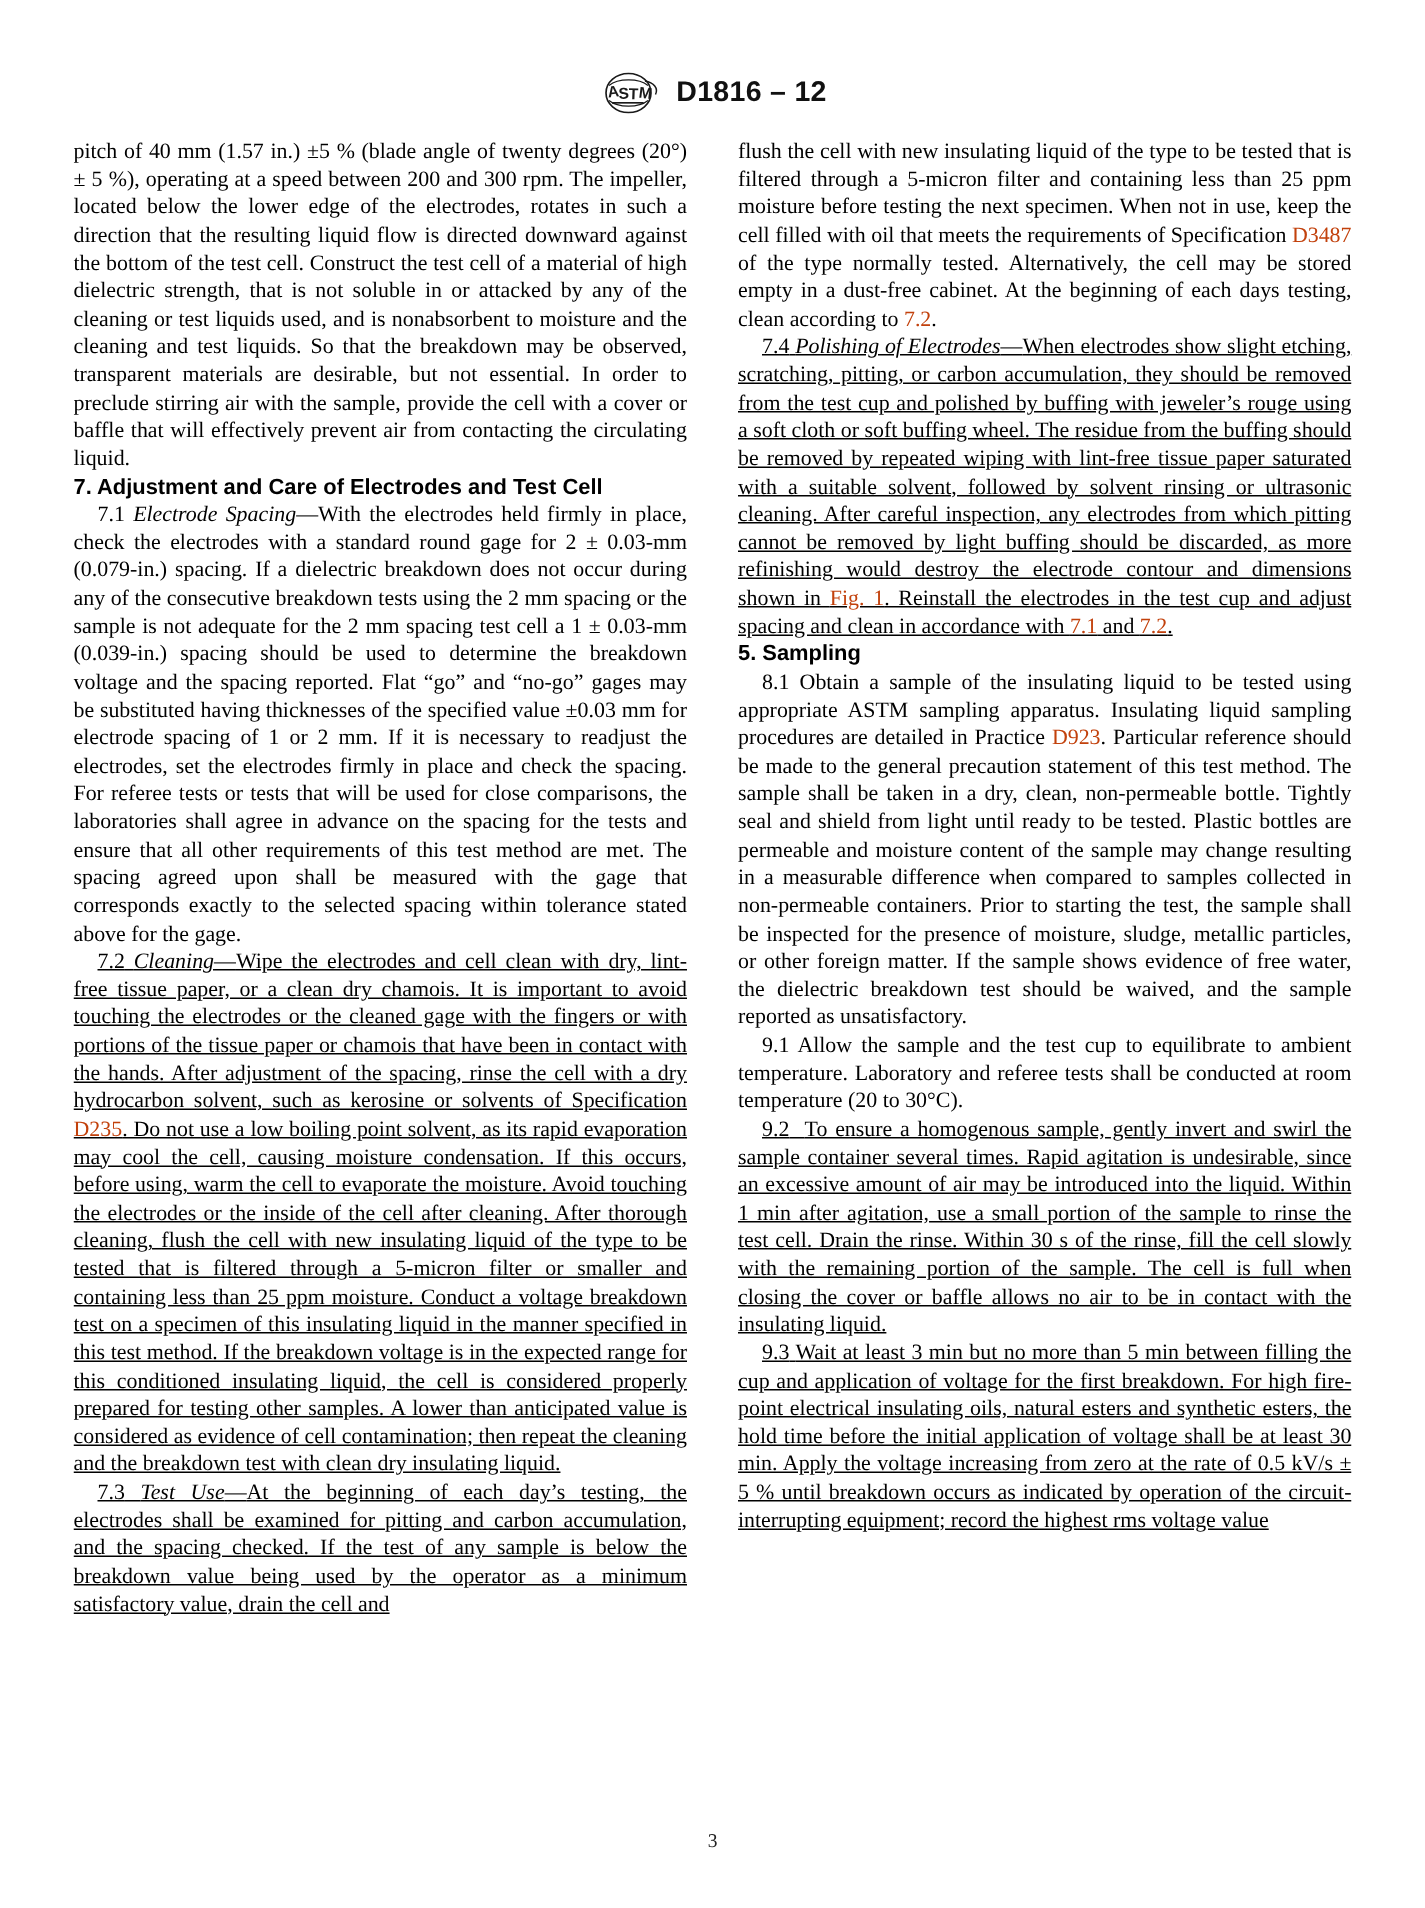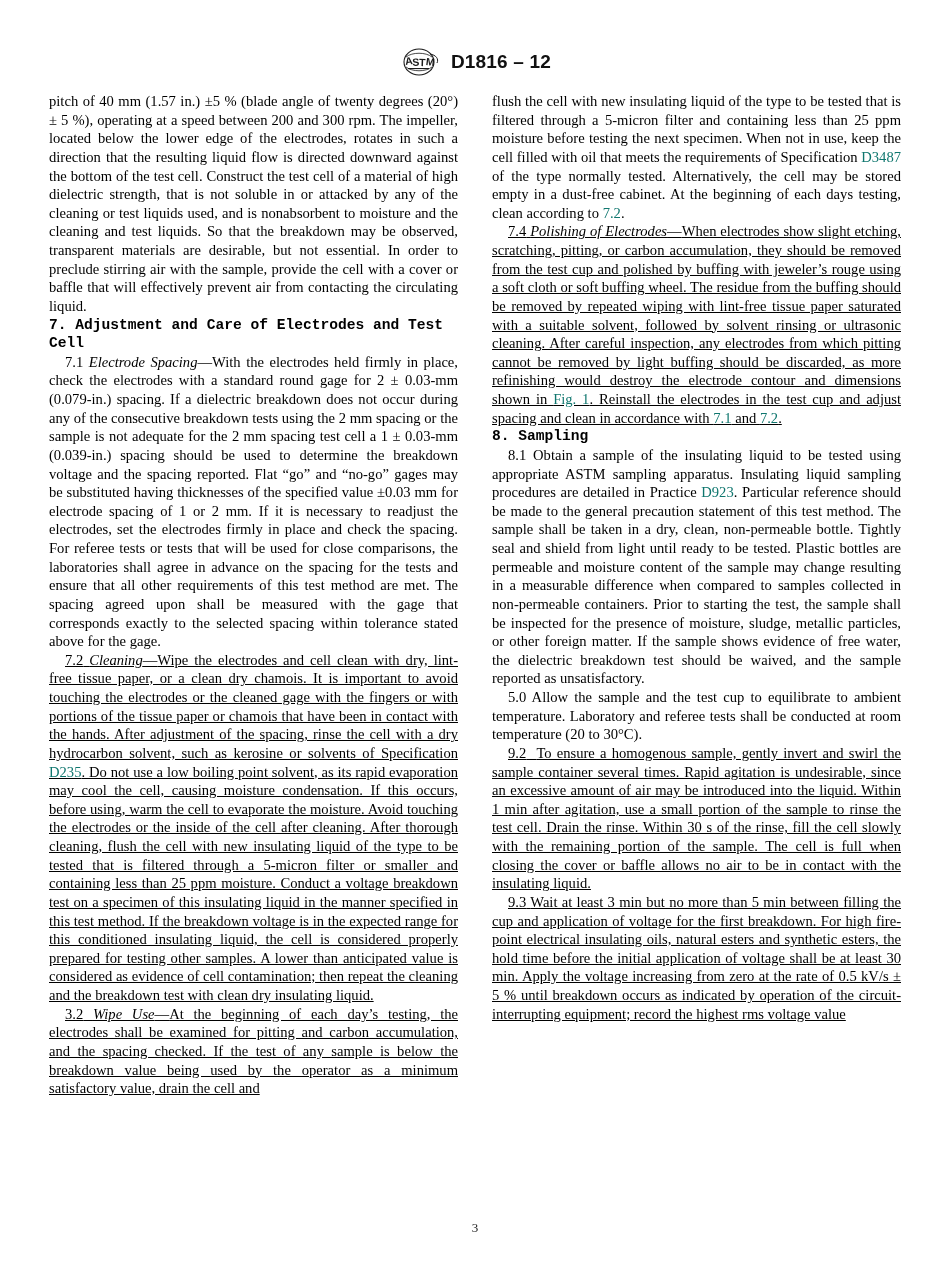--- a/index.html
+++ b/index.html
@@ -67,21 +67,21 @@
     margin: 0;
     text-indent: 16px;
     text-align: justify;
   }
   p.para.cont {
     text-indent: 0;
   }
 
   h2.section-head {
     margin: 0;
-    font-family: Liberation Mono, monospace;
+    font-family: Liberation Sans, sans-serif;
     font-size: 14.6px;
     font-weight: bold;
     line-height: 18.62px;
     text-align: left;
     text-indent: 0;
   }
 
   .gap-before {
     margin-top: 9px;
     text-decoration: underline;
@@ -91,21 +91,21 @@
   }
   .gap-after-head {
     margin-top: 2px;
     font-family: Liberation Serif, serif;
   }
 
   i.term {
     font-style: italic;
   }
   a.xref, .xref {
-    color: #0f766e;
+    color: #c2410c;
     text-decoration: none;
   }
 
   
   .page-footer {
     position: absolute;
     left: 0;
     top: 1218px;
     width: 950px;
     text-align: center;
@@ -143,36 +143,36 @@
   <div class="col">
 
     <p class="para cont">pitch of 40 mm (1.57 in.) ±5 % (blade angle of twenty degrees (20°) ± 5 %), operating at a speed between 200 and 300 rpm. The impeller, located below the lower edge of the electrodes, rotates in such a direction that the resulting liquid flow is directed downward against the bottom of the test cell. Construct the test cell of a material of high dielectric strength, that is not soluble in or attacked by any of the cleaning or test liquids used, and is nonabsorbent to moisture and the cleaning and test liquids. So that the breakdown may be observed, transparent materials are desirable, but not essential. In order to preclude stirring air with the sample, provide the cell with a cover or baffle that will effectively prevent air from contacting the circulating liquid.</p>
 
     <h2 class="section-head gap-head">7.  Adjustment and Care of Electrodes and Test Cell</h2>
 
     <p class="para gap-after-head"><span>7.1</span> <i class="term">Electrode Spacing</i><span>—</span><span>With the electrodes held firmly in place, check the electrodes with a standard round gage for 2 ± 0.03-mm (0.079-in.) spacing. If a dielectric breakdown does not occur during any of the consecutive breakdown tests using the 2 mm spacing or the sample is not adequate for the 2 mm spacing test cell a 1 ± 0.03-mm (0.039-in.) spacing should be used to determine the breakdown voltage and the spacing reported. Flat “go” and “no-go” gages may be substituted having thicknesses of the specified value ±0.03 mm for electrode spacing of 1 or 2 mm. If it is necessary to readjust the electrodes, set the electrodes firmly in place and check the spacing. For referee tests or tests that will be used for close comparisons, the laboratories shall agree in advance on the spacing for the tests and ensure that all other requirements of this test method are met. The spacing agreed upon shall be measured with the gage that corresponds exactly to the selected spacing within tolerance stated above for the gage.</span></p>
 
     <p class="para gap-before"><span>7.2</span> <i class="term">Cleaning</i><span>—</span><span>Wipe the electrodes and cell clean with dry, lint-free tissue paper, or a clean dry chamois. It is important to avoid touching the electrodes or the cleaned gage with the fingers or with portions of the tissue paper or chamois that have been in contact with the hands. After adjustment of the spacing, rinse the cell with a dry hydrocarbon solvent, such as kerosine or solvents of Specification </span><a class="xref" href="#">D235</a><span>. Do not use a low boiling point solvent, as its rapid evaporation may cool the cell, causing moisture condensation. If this occurs, before using, warm the cell to evaporate the moisture. Avoid touching the electrodes or the inside of the cell after cleaning. After thorough cleaning, flush the cell with new insulating liquid of the type to be tested that is filtered through a 5-micron filter or smaller and containing less than 25 ppm moisture. Conduct a voltage breakdown test on a specimen of this insulating liquid in the manner specified in this test method. If the breakdown voltage is in the expected range for this conditioned insulating liquid, the cell is considered properly prepared for testing other samples. A lower than anticipated value is considered as evidence of cell contamination; then repeat the cleaning and the breakdown test with clean dry insulating liquid.</span></p>
 
-    <p class="para gap-before"><span>3.2</span> <i class="term">Wipe Use</i><span>—</span><span>At the beginning of each day’s testing, the electrodes shall be examined for pitting and carbon accumulation, and the spacing checked. If the test of any sample is below the breakdown value being used by the operator as a minimum satisfactory value, drain the cell and</span></p>
+    <p class="para gap-before"><span>7.3</span> <i class="term">Test Use</i><span>—</span><span>At the beginning of each day’s testing, the electrodes shall be examined for pitting and carbon accumulation, and the spacing checked. If the test of any sample is below the breakdown value being used by the operator as a minimum satisfactory value, drain the cell and</span></p>
 
   </div>
 
   <div class="col">
 
     <p class="para cont"><span>flush the cell with new insulating liquid of the type to be tested that is filtered through a 5-micron filter and containing less than 25 ppm moisture before testing the next specimen. When not in use, keep the cell filled with oil that meets the requirements of Specification </span><a class="xref" href="#">D3487</a><span> of the type normally tested. Alternatively, the cell may be stored empty in a dust-free cabinet. At the beginning of each days testing, clean according to </span><a class="xref" href="#">7.2</a><span>.</span></p>
 
     <p class="para gap-before"><span>7.4</span> <i class="term">Polishing of Electrodes</i><span>—</span><span>When electrodes show slight etching, scratching, pitting, or carbon accumulation, they should be removed from the test cup and polished by buffing with jeweler’s rouge using a soft cloth or soft buffing wheel. The residue from the buffing should be removed by repeated wiping with lint-free tissue paper saturated with a suitable solvent, followed by solvent rinsing or ultrasonic cleaning. After careful inspection, any electrodes from which pitting cannot be removed by light buffing should be discarded, as more refinishing would destroy the electrode contour and dimensions shown in </span><a class="xref" href="#">Fig. 1</a><span>. Reinstall the electrodes in the test cup and adjust spacing and clean in accordance with </span><a class="xref" href="#">7.1</a><span> and </span><a class="xref" href="#">7.2</a><span>.</span></p>
 
-    <h2 class="section-head gap-head">8.  Sampling</h2>
+    <h2 class="section-head gap-head">5.  Sampling</h2>
 
     <p class="para gap-after-head"><span>8.1</span> <span>Obtain a sample of the insulating liquid to be tested using appropriate ASTM sampling apparatus. Insulating liquid sampling procedures are detailed in Practice </span><a class="xref" href="#">D923</a><span>. Particular reference should be made to the general precaution statement of this test method. The sample shall be taken in a dry, clean, non-permeable bottle. Tightly seal and shield from light until ready to be tested. Plastic bottles are permeable and moisture content of the sample may change resulting in a measurable difference when compared to samples collected in non-permeable containers. Prior to starting the test, the sample shall be inspected for the presence of moisture, sludge, metallic particles, or other foreign matter. If the sample shows evidence of free water, the dielectric breakdown test should be waived, and the sample reported as unsatisfactory.</span></p>
 
 
-    <p class="para gap-after-head"><span>5.0</span> <span>Allow the sample and the test cup to equilibrate to ambient temperature. Laboratory and referee tests shall be conducted at room temperature (20 to 30°C).</span></p>
+    <p class="para gap-after-head"><span>9.1</span> <span>Allow the sample and the test cup to equilibrate to ambient temperature. Laboratory and referee tests shall be conducted at room temperature (20 to 30°C).</span></p>
 
     <p class="para gap-before"><span>9.2</span>&nbsp; <span>To ensure a homogenous sample, gently invert and swirl the sample container several times. Rapid agitation is undesirable, since an excessive amount of air may be introduced into the liquid. Within 1 min after agitation, use a small portion of the sample to rinse the test cell. Drain the rinse. Within 30 s of the rinse, fill the cell slowly with the remaining portion of the sample. The cell is full when closing the cover or baffle allows no air to be in contact with the insulating liquid.</span></p>
 
     <p class="para gap-before"><span>9.3</span> <span>Wait at least 3 min but no more than 5 min between filling the cup and application of voltage for the first breakdown. For high fire-point electrical insulating oils, natural esters and synthetic esters, the hold time before the initial application of voltage shall be at least 30 min. Apply the voltage increasing from zero at the rate of 0.5 kV/s ± 5 % until breakdown occurs as indicated by operation of the circuit-interrupting equipment; record the highest rms voltage value</span></p>
 
   </div>
 </div>
 
 <div class="page-footer">
   <span class="page-number">3</span>

